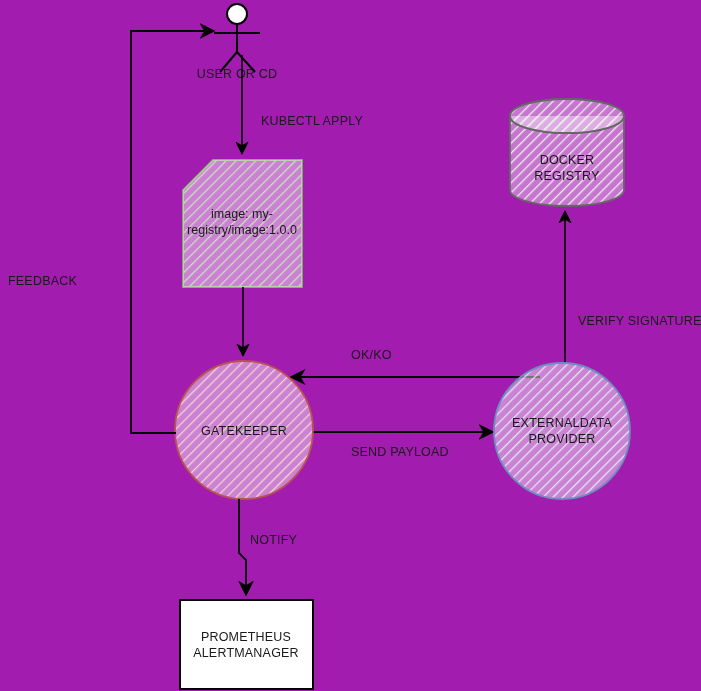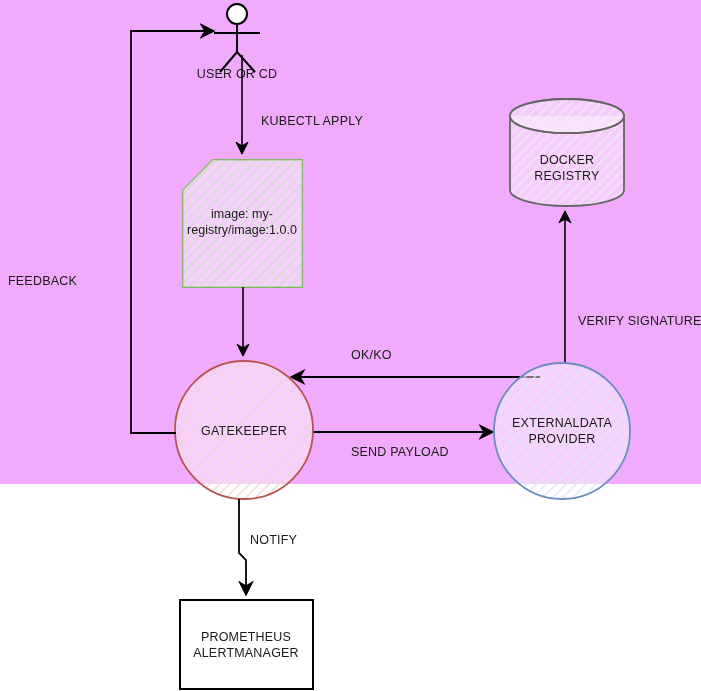--- a/index.html
+++ b/index.html
@@ -9,22 +9,22 @@
   }
   body {
     font-family: "Liberation Sans", sans-serif;
     width: 701px;
     height: 691px;
     overflow: hidden;
   }
   #diagram-canvas {
     position: relative;
     width: 701px;
-    height: 484px;
-    background: #f0abfc;
+    height: 691px;
+    background: #a21caf;
   }
   svg.diagram {
     display: block;
     width: 701px;
     height: 691px;
   }
   text {
     font-family: "Liberation Sans", sans-serif;
     fill: #1a1a1a;
   }

